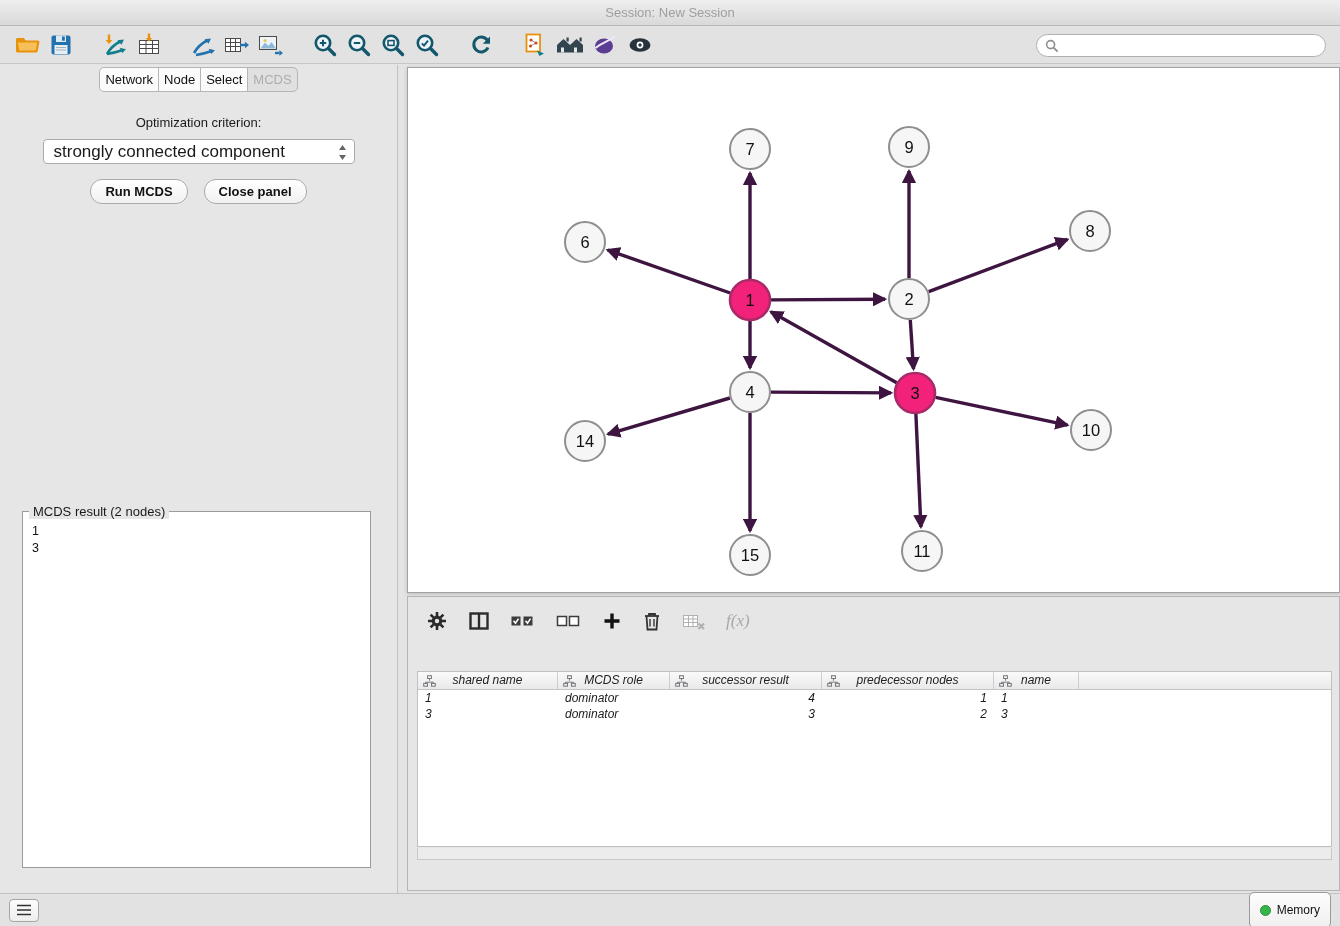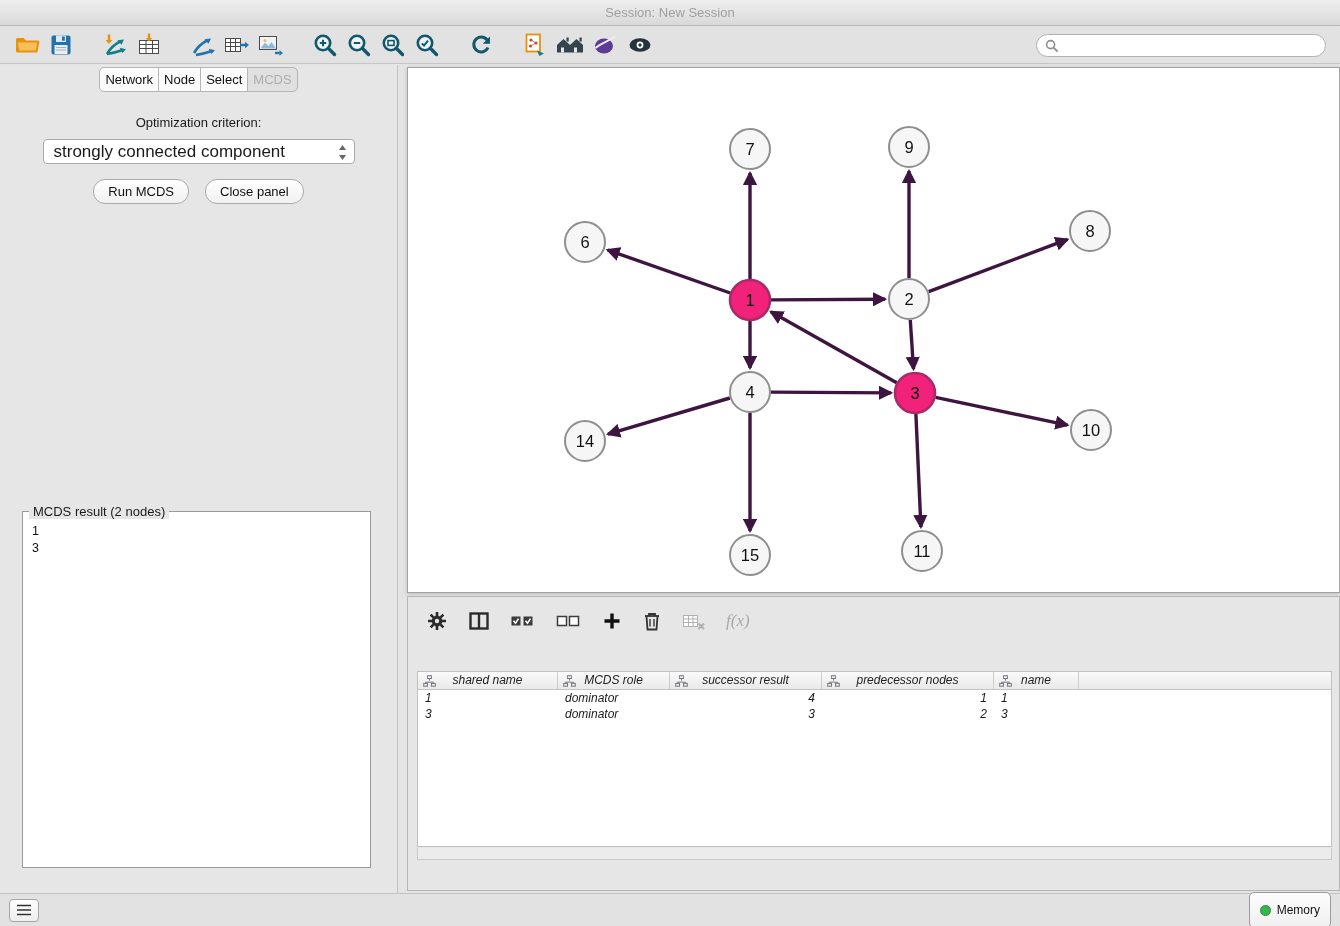--- a/index.html
+++ b/index.html
@@ -51,21 +51,21 @@
   .cp-tab:first-child { border-radius: 5px 0 0 5px; margin-left: 0; }
   .cp-tab:last-child { border-radius: 0 5px 5px 0; }
   .cp-tab.active { background: #e0e0e0; color: #adadad; }
   .opt-label { text-align: center; font-size: 13px; margin-top: 23px; }
   .dropdown { width: 312px; height: 25px; margin: 9px auto 0; background: #fff;
               border: 1px solid #ababab; border-radius: 4px; display: flex; align-items: center;
               padding: 0 10px; font-size: 17px; position: relative; }
   .dropdown .stepper { position: absolute; right: 7px; top: 4px; }
   .cp-btn-row { display: flex; justify-content: center; gap: 16px; margin-top: 15px; }
   .cp-btn { font-family: inherit; font-size: 13px; background: linear-gradient(#ffffff, #f1f1f1);
-            border: 1px solid #ababab; border-radius: 12px; padding: 4px 14px; color: #111; }
+            border: 1px solid #ababab; border-radius: 12px; padding: 4px 14px; color: #111; font-weight: bold; }
   .result-fieldset { position: absolute; left: 11px; right: 15px; top: 428px; bottom: 14px;
                      border: 1px solid #9a9a9a; background: #fff; margin: 11px; padding: 2px; }
   .result-fieldset legend { font-size: 13px; padding: 0 4px; margin-left: 4px; background: #e6e6e6; }
   .result-list { font-size: 12.5px; line-height: 17px; padding: 2px 7px; color: #111; }
 
   
   .right-side { position: absolute; left: 406px; top: 0; right: 0; bottom: 0; }
   .network-window { position: absolute; left: 1px; right: 0; top: 2px; height: 526px;
                     border: 1px solid #a2a2a2; background: #fff; box-shadow: 0 1px 4px rgba(0,0,0,.18); }
   .net-titlebar { height: 20px; background: linear-gradient(#ececec, #d3d3d3);

